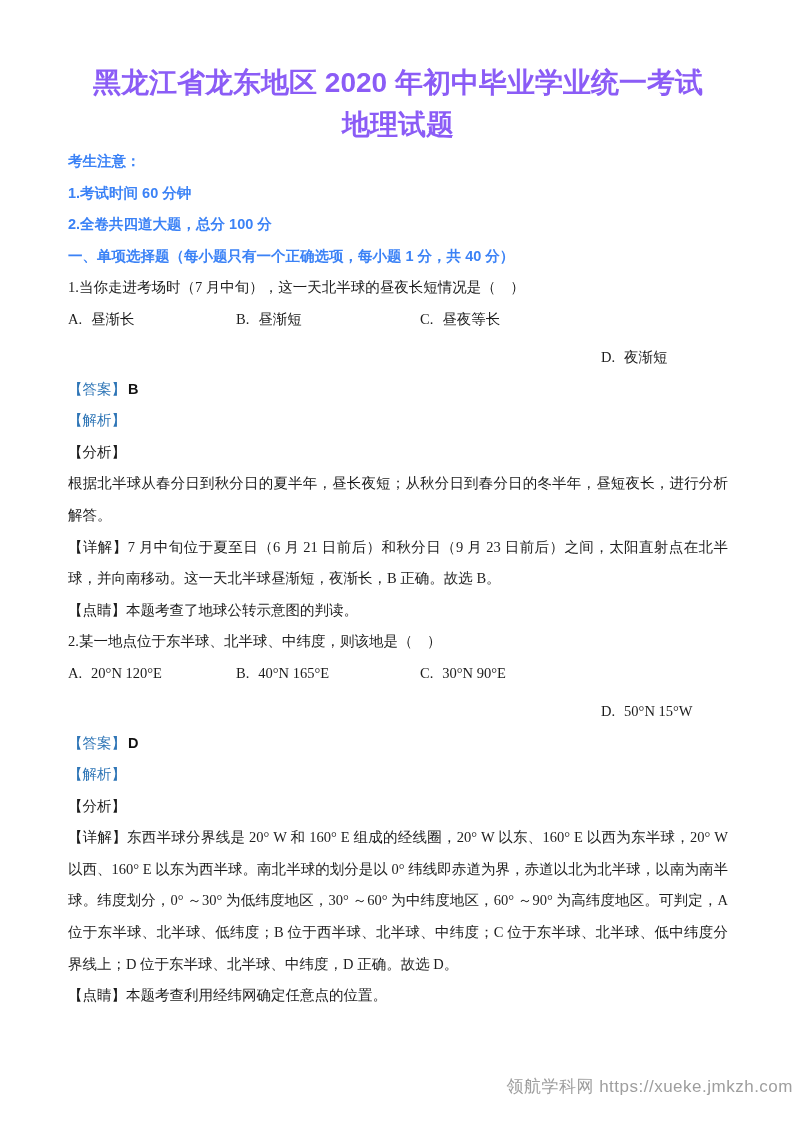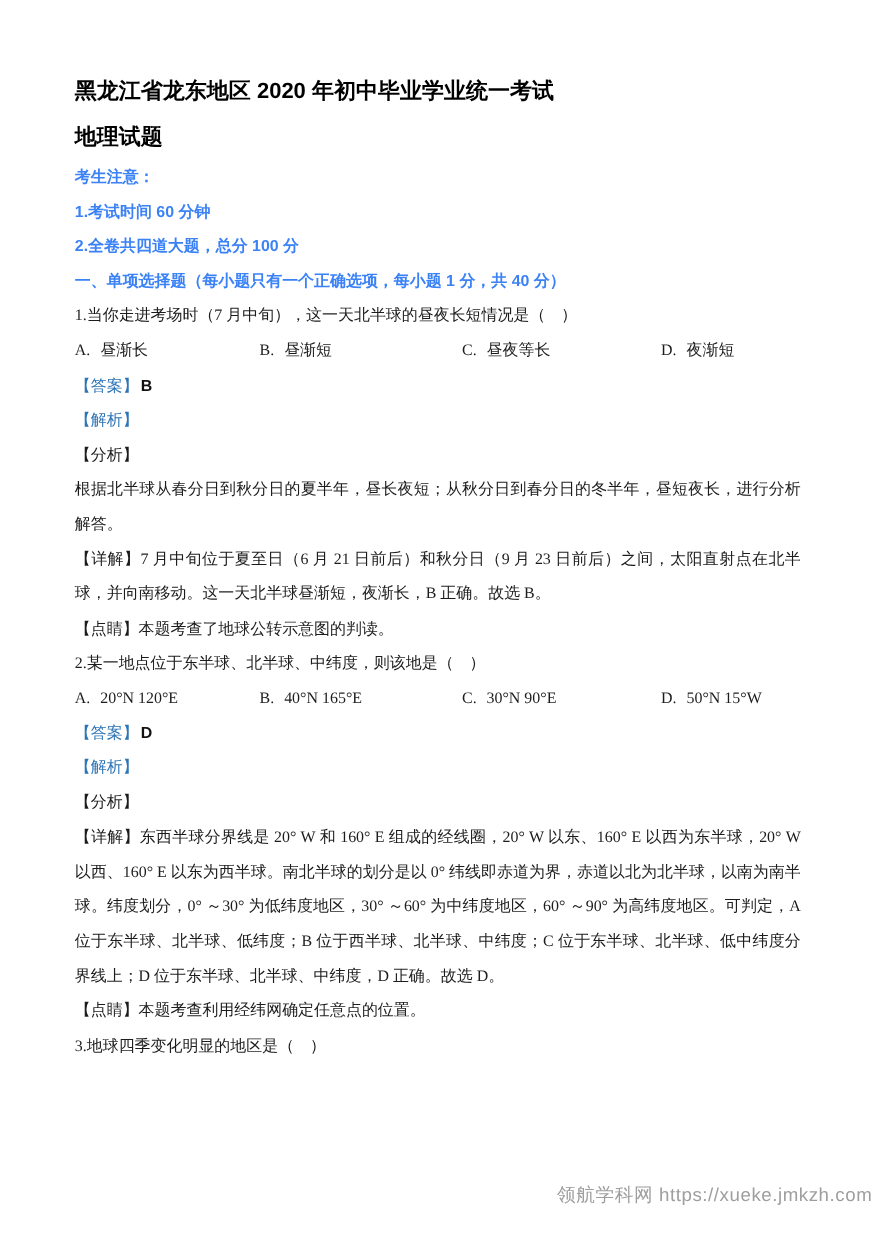--- a/index.html
+++ b/index.html
@@ -17,25 +17,25 @@
   }
   .content {
     position: absolute;
     left: 68px;
     top: 62px;
     width: 660px;
   }
   .doc-title, .doc-subtitle {
     font-family: "Liberation Sans", "DejaVu Sans", sans-serif;
     font-weight: 700;
-    font-size: 20px;
+    font-size: 28px;
     line-height: 42px;
-    text-align: left;
+    text-align: center;
     margin: 0;
-    color: #000000;
+    color: #8b5cf6;
   }
   p.line {
     margin: 0;
     font-size: 14.5px;
     line-height: 31.6px;
   }
   .bold {
     font-weight: 700;
     font-family: "Liberation Sans", "DejaVu Sans", sans-serif;
     color: #3b82f6;
@@ -46,21 +46,21 @@
   }
   .options-row {
     display: flex;
     font-size: 14.5px;
     line-height: 31.6px;
     margin: 0;
   }
   .opt-a { width: 168px; }
   .opt-b { width: 184px; }
   .opt-c { width: 181px; }
-  .opt-d { flex: 1; }
+  .opt-d { flex: 1; margin-top: 38px; }
   .opt-label {
     margin-right: 9px;
     font-family: "Liberation Serif", "DejaVu Serif", serif;
   }
   .tag-blue {
     color: #2e75b6;
   }
   .answer-letter {
     font-family: "Liberation Sans", "DejaVu Sans", sans-serif;
     font-weight: 600;
@@ -117,19 +117,16 @@
       <span class="opt-c"><span class="opt-label">C.</span><span>30°N 90°E</span></span>
       <span class="opt-d"><span class="opt-label">D.</span><span>50°N 15°W</span></span>
     </div>
     <p class="line"><span class="tag-blue">【答案】</span><span class="answer-letter">D</span></p>
     <p class="line"><span class="tag-blue">【解析】</span></p>
     <p class="line"><span>【分析】</span></p>
     <p class="line just"><span>【详解】</span><span>东西半球分界线是 20° W 和 160° E 组成的经线圈，20° W 以东、160° E 以西为东半球，20° W 以西、160° E 以东为西半球。南北半球的划分是以 0° 纬线即赤道为界，赤道以北为北半球，以南为南半球。纬度划分，0° ～30° 为低纬度地区，30° ～60° 为中纬度地区，60° ～90° 为高纬度地区。可判定，A 位于东半球、北半球、低纬度；B 位于西半球、北半球、中纬度；C 位于东半球、北半球、低中纬度分界线上；D 位于东半球、北半球、中纬度，D 正确。故选 D。</span></p>
     <p class="line"><span>【点睛】</span><span>本题考查利用经纬网确定任意点的位置。</span></p>
   </div>
 
-  <div>
-    <p class="line">3.地球四季变化明显的地区是（　）</p>
-  </div>
 
 </div>
 
 <div class="watermark">领航学科网 https://xueke.jmkzh.com</div>
 
 </body></html>

